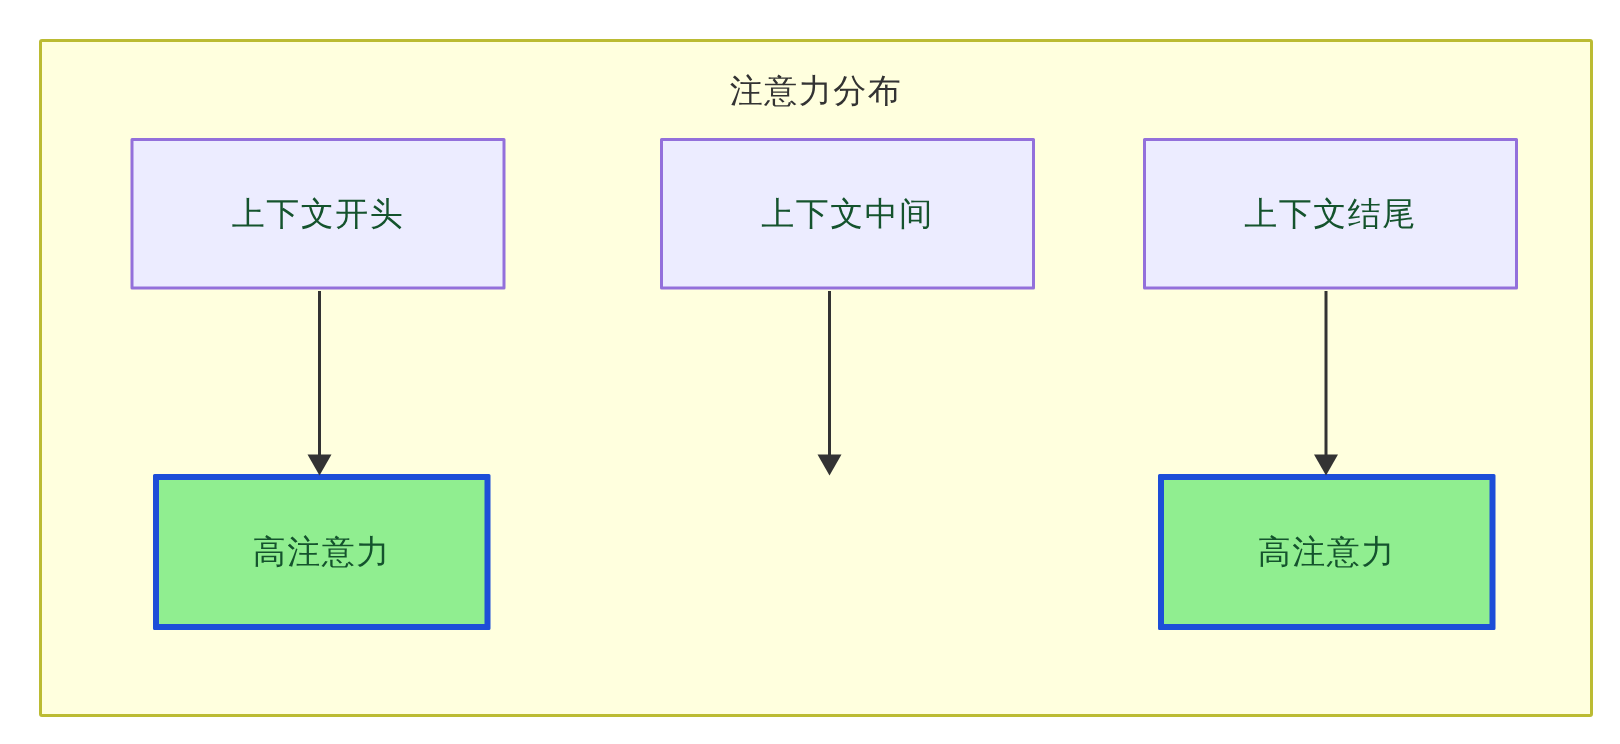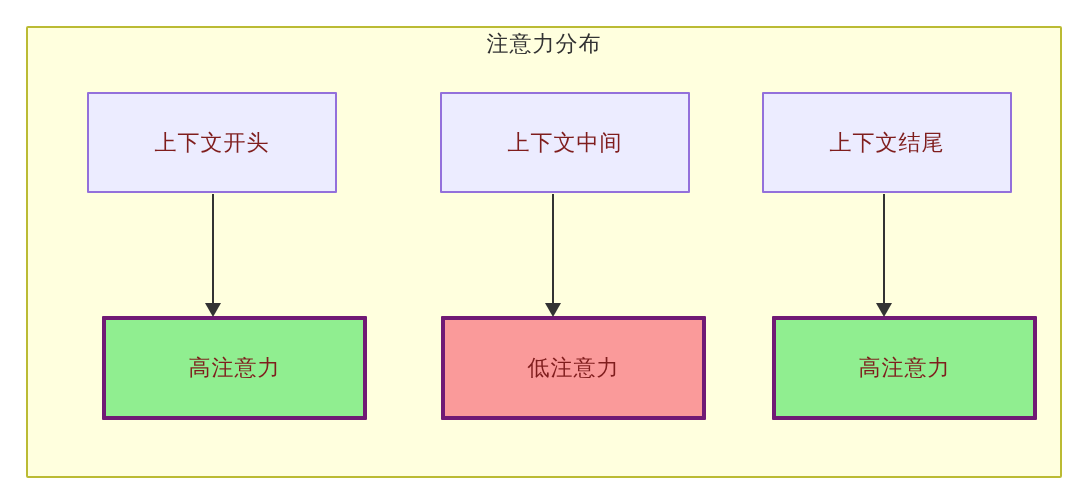--- a/index.html
+++ b/index.html
@@ -30,56 +30,56 @@
     height: 452px;
     background: #ffffde;
     border: 2px solid #bbbb33;
     border-radius: 2px;
     box-sizing: border-box;
   }
 
   .subgraph-title {
     position: absolute;
     left: 0;
-    top: 1px;
+    top: 18px;
     width: 100%;
     text-align: center;
     font-size: 22px;
     color: #333333;
     letter-spacing: 1px;
     white-space: nowrap;
   }
 
   
   .node {
     position: absolute;
     box-sizing: border-box;
     display: flex;
     align-items: center;
     justify-content: center;
     font-size: 22px;
-    color: #7f1d1d;
+    color: #14532d;
     letter-spacing: 1px;
     white-space: nowrap;
   }
 
   
   .node.ctx {
     width: 250px;
     height: 101px;
     background: #ececff;
     border: 2px solid #9370db;
     border-radius: 1px;
   }
 
   
   .node.outcome {
-    width: 265px;
+    width: 225px;
     height: 104px;
-    border: 4px solid #701a75;
+    border: 4px solid #1d4ed8;
     border-radius: 1px;
   }
   .node.outcome.high {
     background: #90ee90;
   }
   .node.outcome.low {
     background: #fa9a9a;
   }
 
   
@@ -127,23 +127,20 @@
   </div>
 
   <div class="node ctx col3-top">
     <span>上下文结尾</span>
   </div>
 
   <div class="node outcome high col1-bot">
     <span>高注意力</span>
   </div>
 
-  <div class="node outcome low col2-bot">
-    <span>低注意力</span>
-  </div>
 
   <div class="node outcome high col3-bot">
     <span>高注意力</span>
   </div>
 
   <svg id="arrows" viewBox="0 0 1080 496" width="1080" height="496">
     <g>
       <line class="edge-line" x1="213" y1="194" x2="213" y2="304"></line>
       <polygon class="edge-head" points="205,303 221,303 213,317"></polygon>
     </g>

